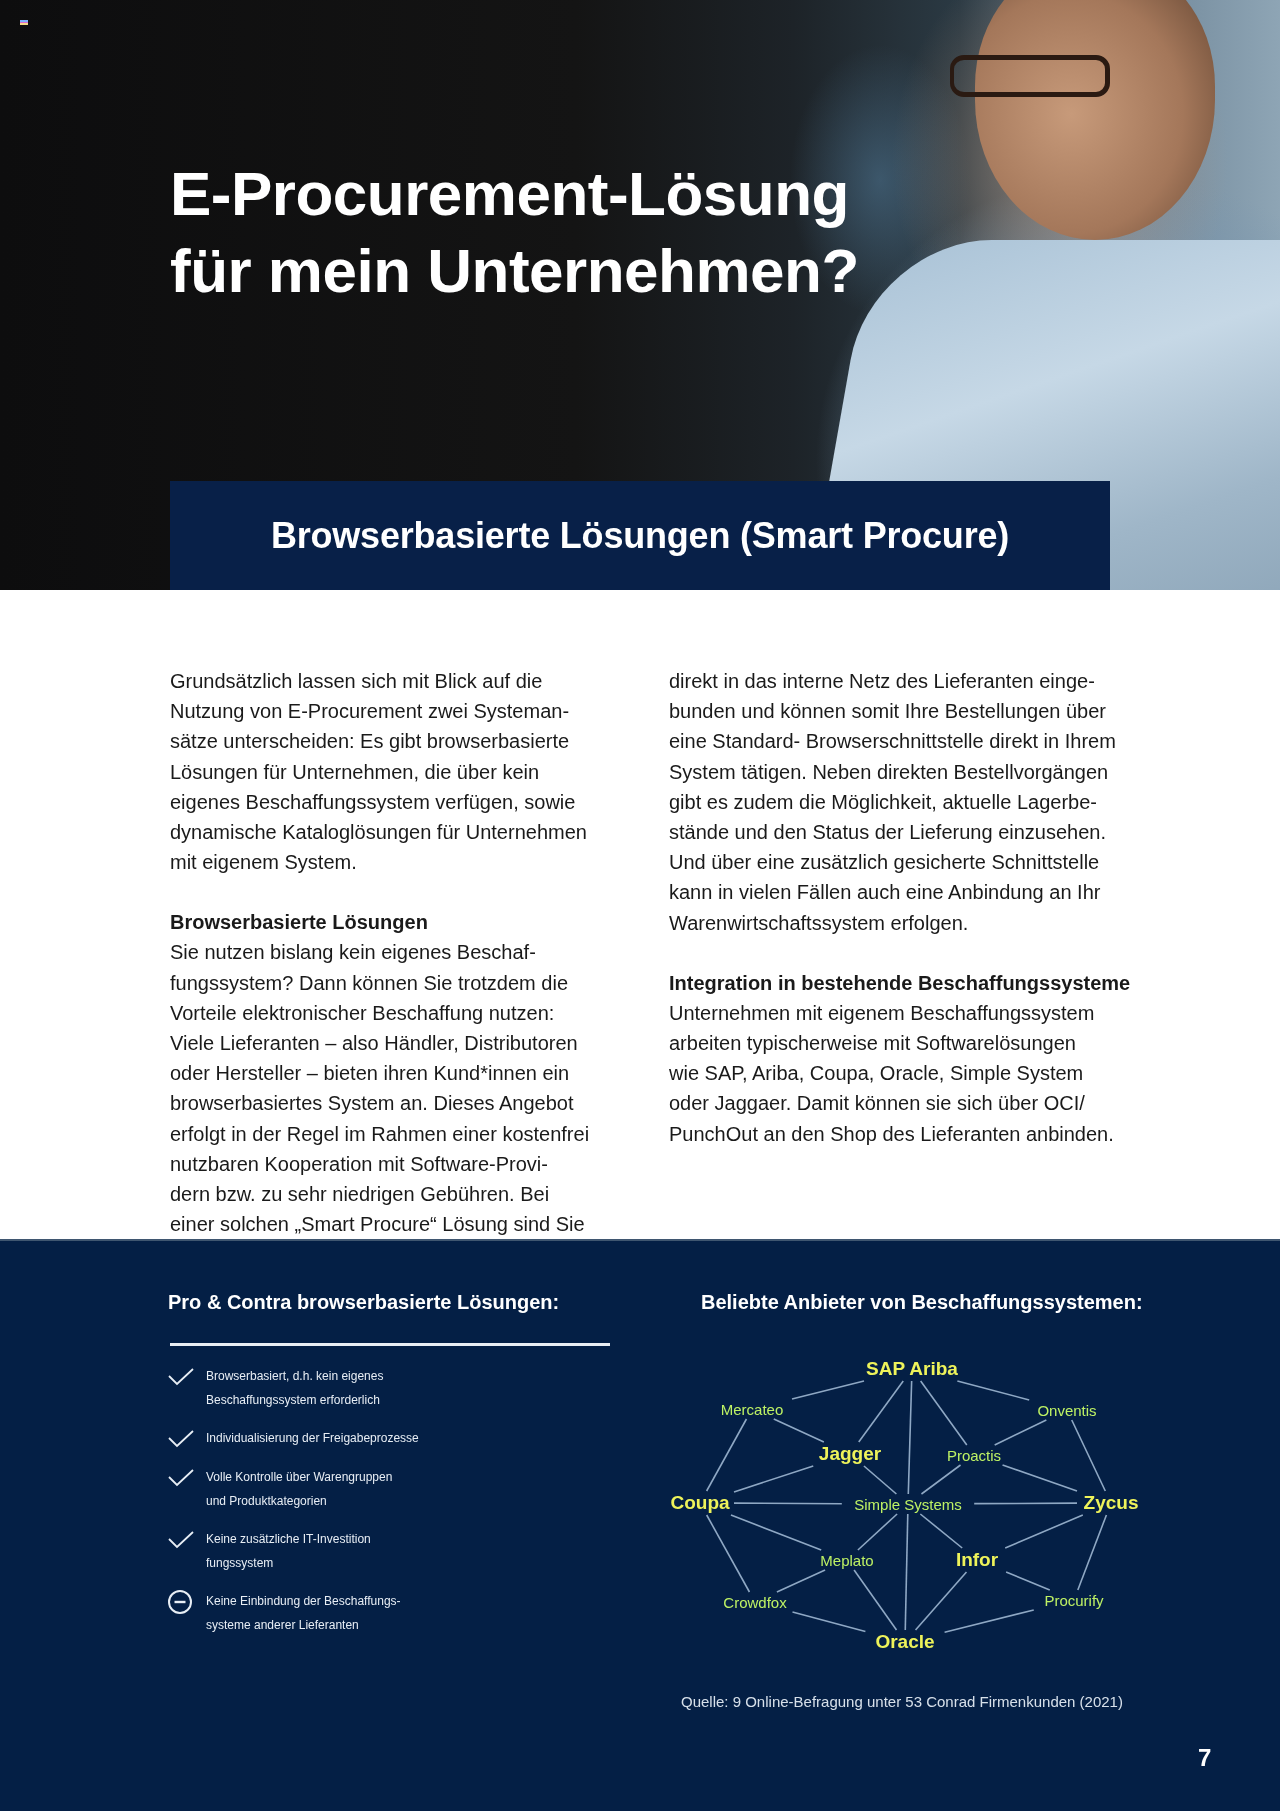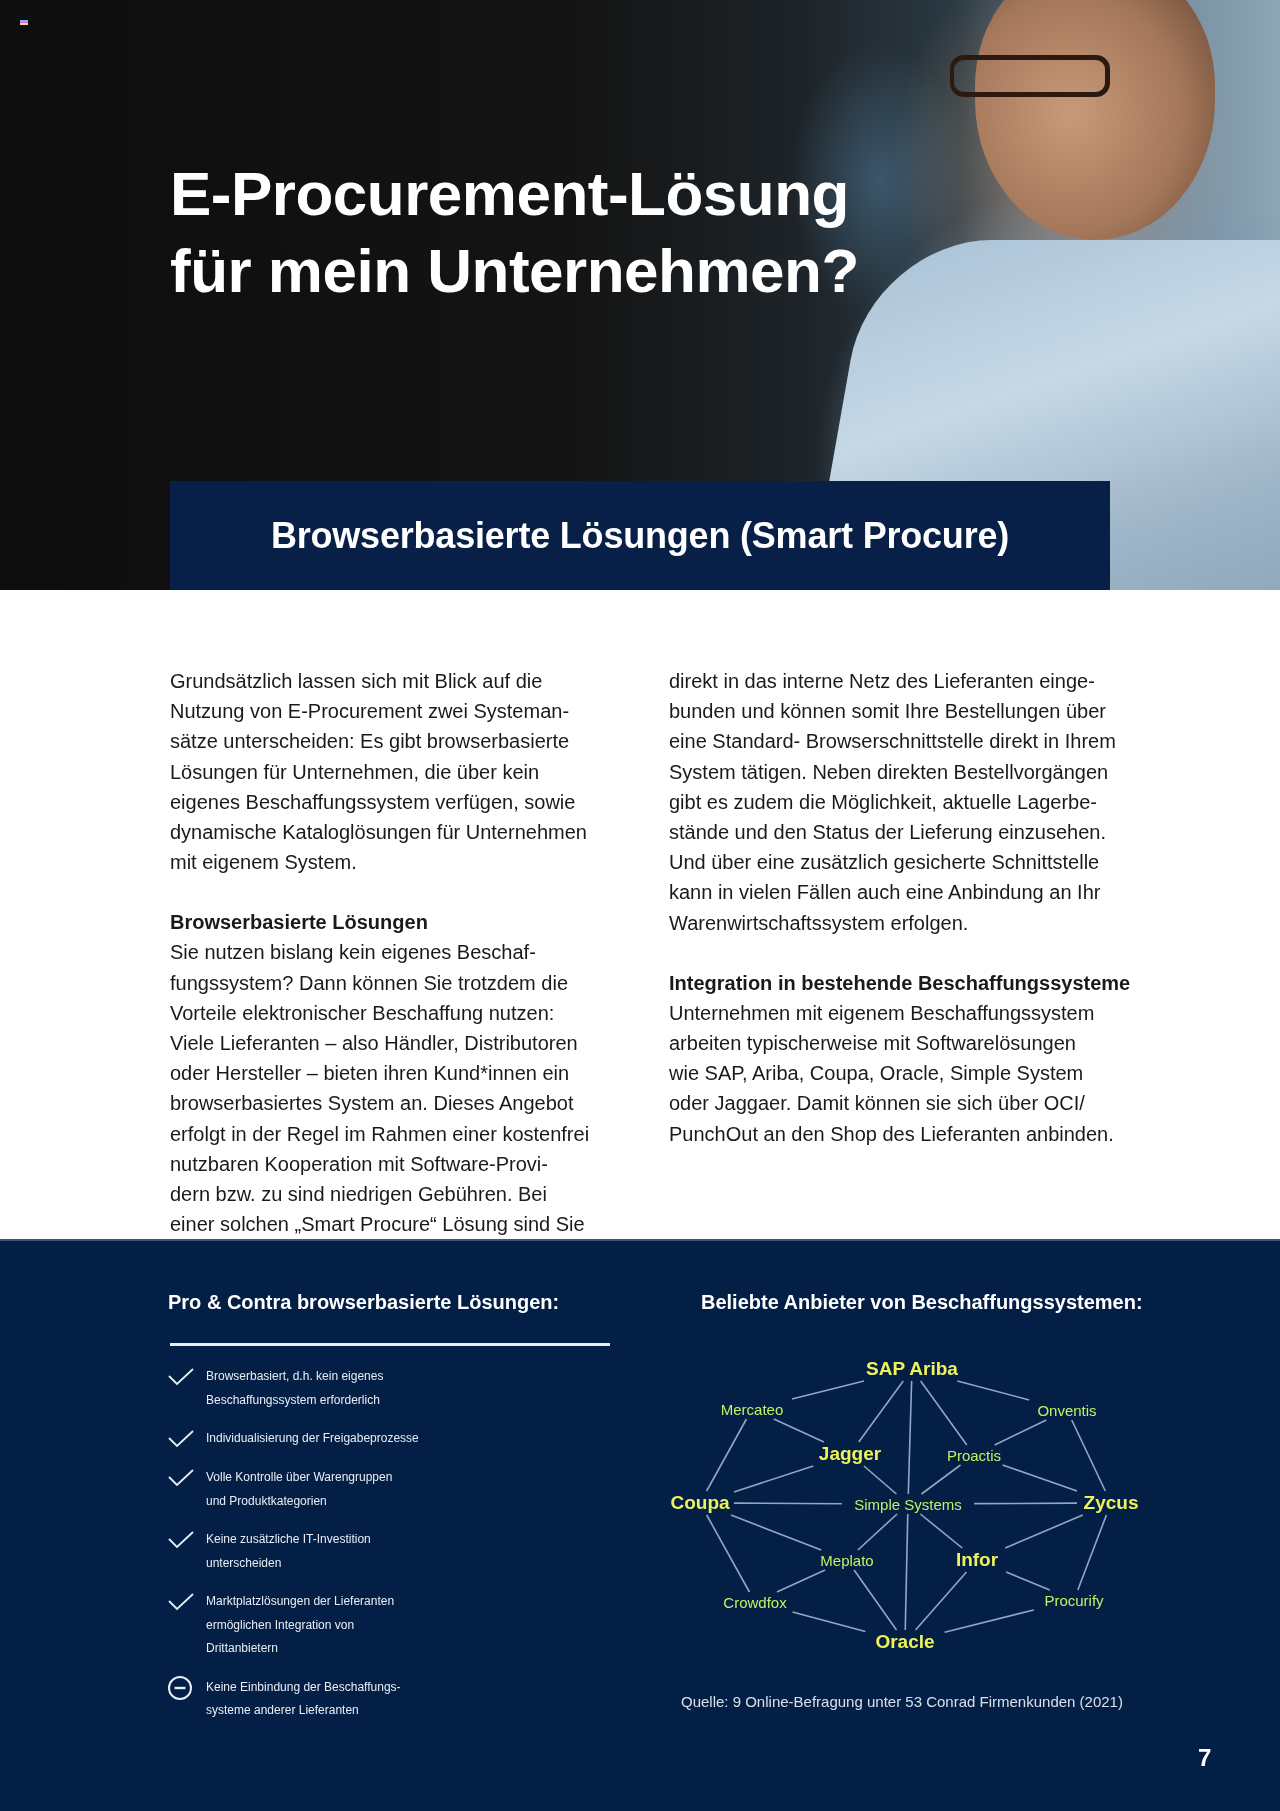--- a/index.html
+++ b/index.html
@@ -103,21 +103,21 @@
   <h3>Browserbasierte Lösungen</h3>
   <p>
     <span class="line">Sie nutzen bislang kein eigenes Beschaf-</span>
     <span class="line">fungssystem? Dann können Sie trotzdem die</span>
     <span class="line">Vorteile elektronischer Beschaffung nutzen:</span>
     <span class="line">Viele Lieferanten – also Händler, Distributoren</span>
     <span class="line">oder Hersteller – bieten ihren Kund*innen ein</span>
     <span class="line">browserbasiertes System an. Dieses Angebot</span>
     <span class="line">erfolgt in der Regel im Rahmen einer kostenfrei</span>
     <span class="line">nutzbaren Kooperation mit Software-Provi-</span>
-    <span class="line">dern bzw. zu sind niedrigen Gebühren. Bei</span>
+    <span class="line">dern bzw. zu sehr niedrigen Gebühren. Bei</span>
     <span class="line">einer solchen „Smart Procure“ Lösung sind Sie</span>
   </p>
 </div>
 
 <div class="col col-right">
   <p>
     <span class="line">direkt in das interne Netz des Lieferanten einge-</span>
     <span class="line">bunden und können somit Ihre Bestellungen über</span>
     <span class="line">eine Standard- Browserschnittstelle direkt in Ihrem</span>
     <span class="line">System tätigen. Neben direkten Bestellvorgängen</span>
@@ -174,33 +174,21 @@
         </span>
       </li>
       <li>
         <span class="ico">
           <svg width="26" height="18" viewBox="0 0 26 18">
             <polyline points="1,8 9,16 25,1" fill="none" stroke="#e8eef5" stroke-width="1.8"></polyline>
           </svg>
         </span>
         <span class="txt">
           <span>Keine zusätzliche IT-Investition</span>
-          <span>unterscheiden</span>
-        </span>
-      </li>
-      <li>
-        <span class="ico">
-          <svg width="26" height="18" viewBox="0 0 26 18">
-            <polyline points="1,8 9,16 25,1" fill="none" stroke="#e8eef5" stroke-width="1.8"></polyline>
-          </svg>
-        </span>
-        <span class="txt">
-          <span>Marktplatzlösungen der Lieferanten</span>
-          <span>ermöglichen Integration von</span>
-          <span>Drittanbietern</span>
+          <span>fungssystem</span>
         </span>
       </li>
       <li>
         <span class="ico">
           <svg width="26" height="26" viewBox="0 0 26 26">
             <circle cx="12" cy="13" r="11" fill="none" stroke="#e8eef5" stroke-width="2"></circle>
             <line x1="6.5" y1="13" x2="17.5" y2="13" stroke="#e8eef5" stroke-width="2.4"></line>
           </svg>
         </span>
         <span class="txt">

